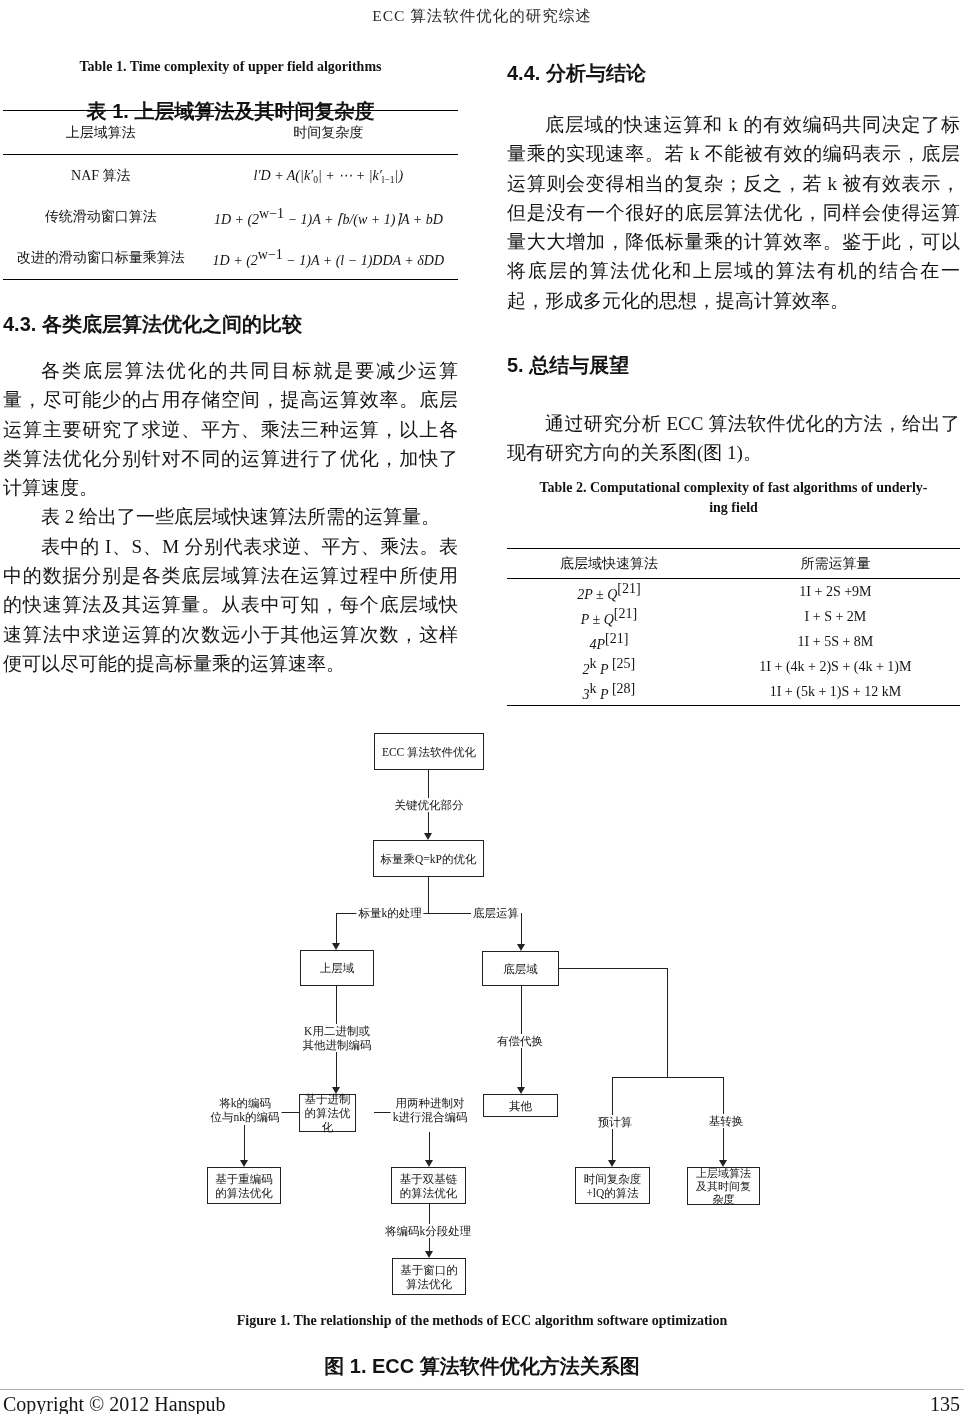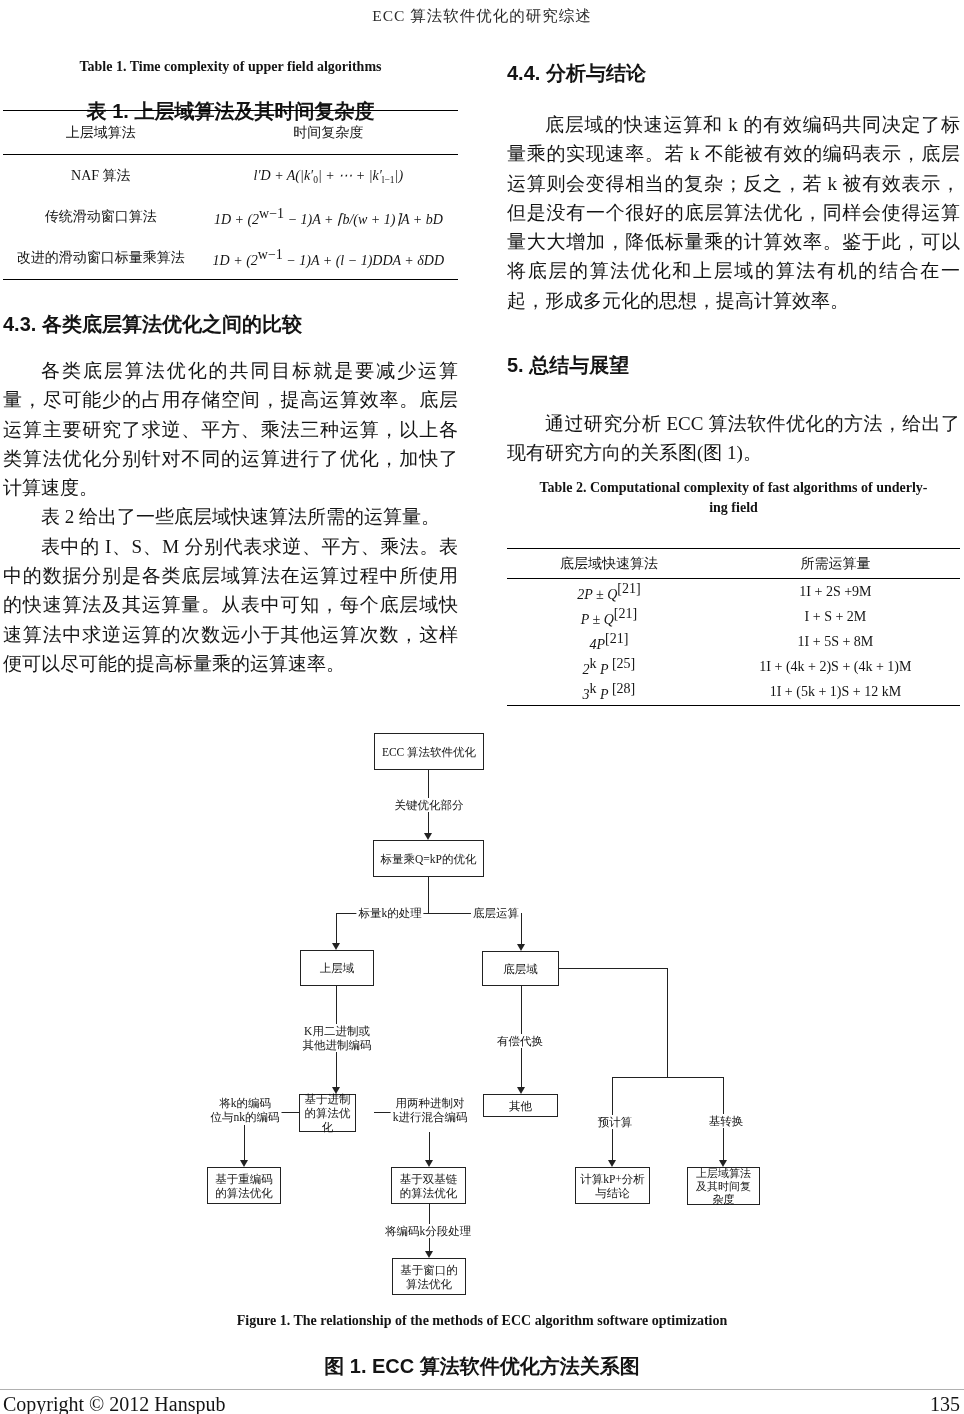--- a/index.html
+++ b/index.html
@@ -171,21 +171,21 @@
   <div class="arr" style="left:240px;top:1160px;"></div>
   <div class="arr" style="left:425px;top:1160px;"></div>
   <div class="arr" style="left:425px;top:1251px;"></div>
 
   <div class="fbox" style="left:374px;top:733px;width:110px;height:37px;">ECC 算法软件优化</div>
   <div class="fbox" style="left:373px;top:840px;width:111px;height:37px;">标量乘Q=kP的优化</div>
   <div class="fbox" style="left:300px;top:950px;width:74px;height:36px;">上层域</div>
   <div class="fbox" style="left:482px;top:951px;width:77px;height:35px;">底层域</div>
   <div class="fbox" style="left:299px;top:1094px;width:57px;height:38px;">基于进制的算法优化</div>
   <div class="fbox" style="left:483px;top:1094px;width:75px;height:23px;">其他</div>
-  <div class="fbox" style="left:575px;top:1167px;width:75px;height:37px;">计算kP+分析与结论</div>
+  <div class="fbox" style="left:575px;top:1167px;width:75px;height:37px;">时间复杂度+lQ的算法</div>
   <div class="fbox fbox-small" style="left:687px;top:1167px;width:73px;height:38px;">上层域算法及其时间复杂度</div>
   <div class="fbox" style="left:207px;top:1167px;width:74px;height:37px;">基于重编码的算法优化</div>
   <div class="fbox" style="left:391px;top:1167px;width:75px;height:37px;">基于双基链的算法优化</div>
   <div class="fbox" style="left:392px;top:1258px;width:74px;height:37px;">基于窗口的算法优化</div>
 
   <div class="elabel" style="left:429px;top:798px;">关键优化部分</div>
   <div class="elabel" style="left:390px;top:906px;">标量k的处理</div>
   <div class="elabel" style="left:496px;top:906px;">底层运算</div>
   <div class="elabel" style="left:337px;top:1024px;">K用二进制或
 其他进制编码</div>

